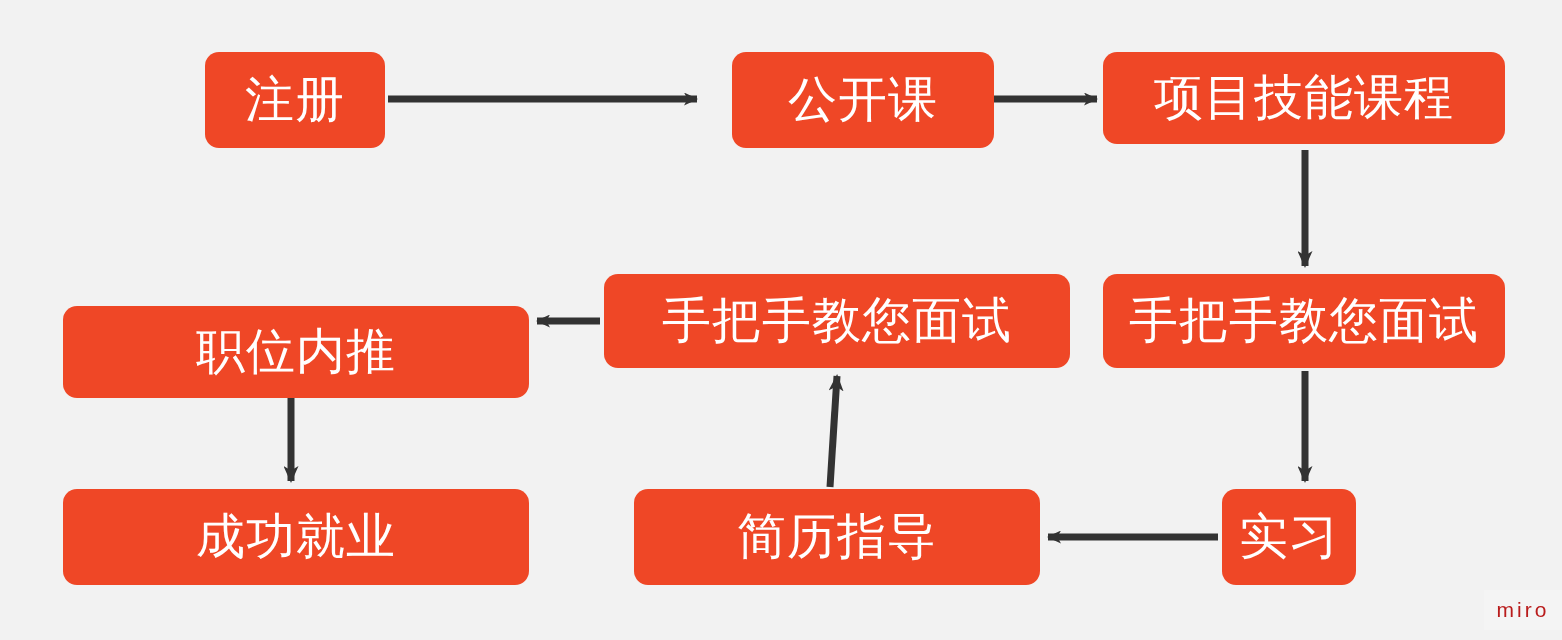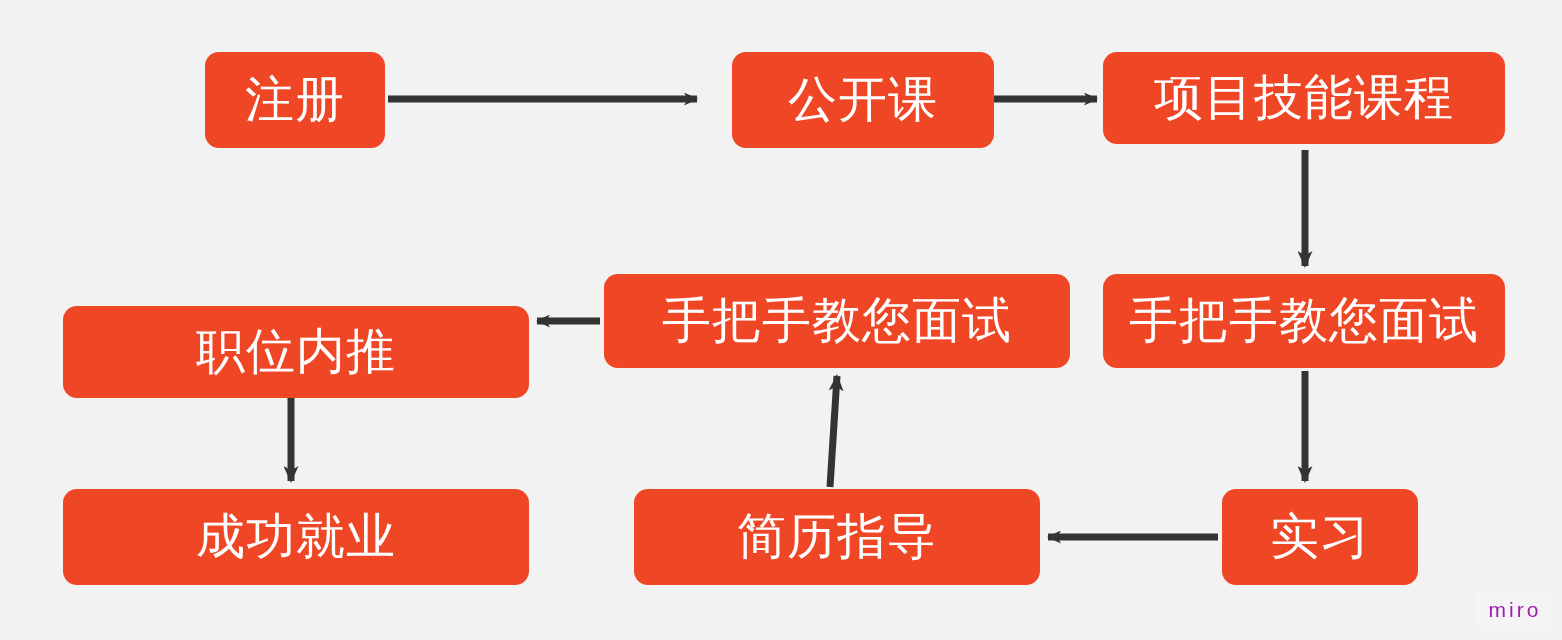--- a/index.html
+++ b/index.html
@@ -39,26 +39,26 @@
     letter-spacing: 1px;
     white-space: nowrap;
     user-select: none;
   }
   .node-label {
     display: block;
     transform: translateY(-1px);
   }
   #watermark {
     position: absolute;
-    right: 8px;
+    right: 0;
     bottom: 10px;
     width: 78px;
     height: 40px;
     background: #f4f4f4;
-    color: #a21caf;
+    color: #b91c1c;
     font-size: 21px;
     letter-spacing: 3px;
     display: flex;
     align-items: center;
     justify-content: center;
     user-select: none;
   }
 </style>
 </head>
 <body>
@@ -122,19 +122,19 @@
   </div>
 
   <div class="node" style="left:63px; top:489px; width:466px; height:96px;">
     <span class="node-label">成功就业</span>
   </div>
 
   <div class="node" style="left:634px; top:489px; width:406px; height:96px;">
     <span class="node-label">简历指导</span>
   </div>
 
-  <div class="node" style="left:1222px; top:489px; width:196px; height:96px;">
+  <div class="node" style="left:1222px; top:489px; width:134px; height:96px;">
     <span class="node-label">实习</span>
   </div>
 
   <div id="watermark">miro</div>
 
 </div>
 
 </body></html>

